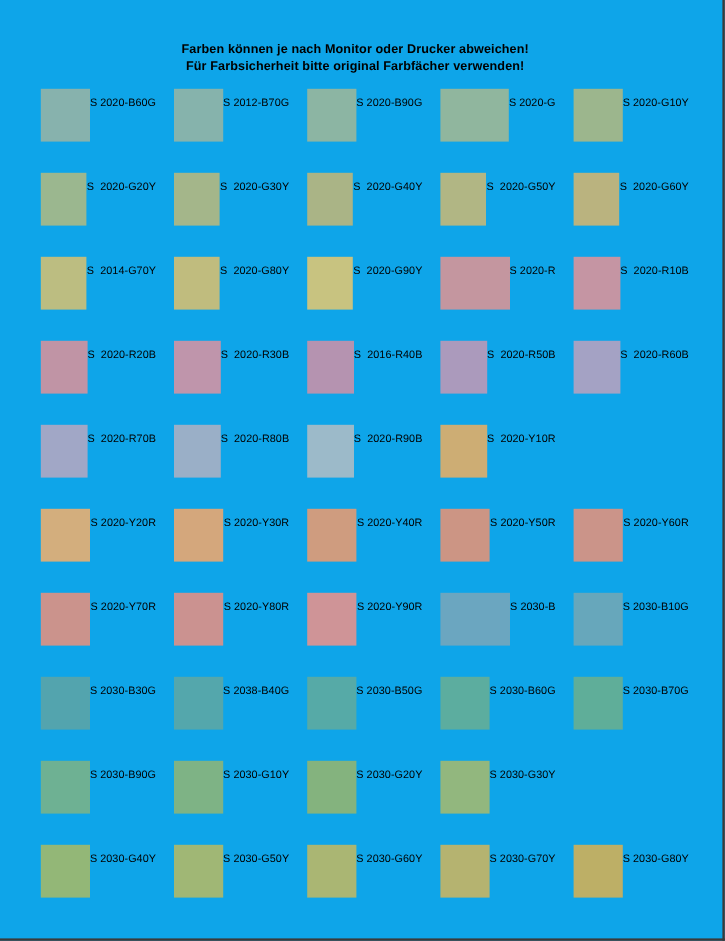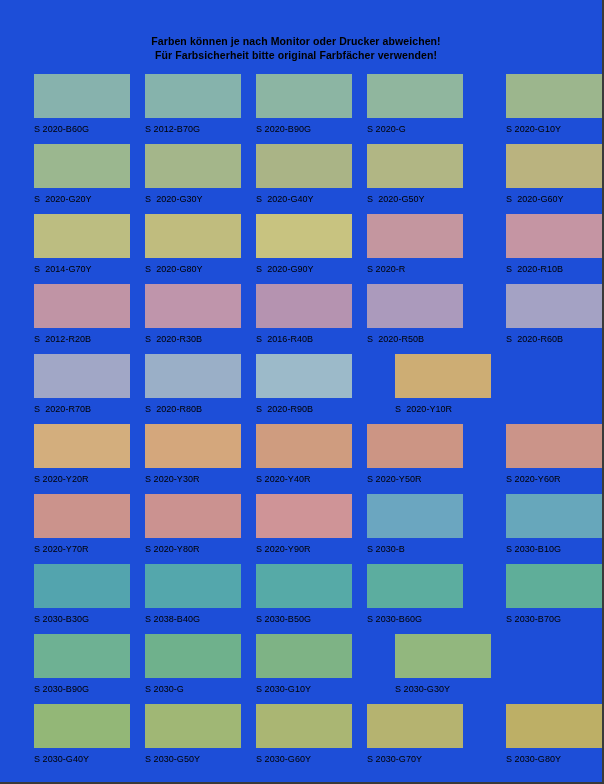--- a/index.html
+++ b/index.html
@@ -14,21 +14,21 @@
     font-family: "Liberation Sans", sans-serif;
     position: relative;
     overflow: hidden;
   }
   .page {
     position: absolute;
     left: 0;
     top: 0;
     width: 604px;
     height: 784px;
-    background: #1d4ed8;
+    background: #0ea5e9;
     box-sizing: border-box;
     border-right: 2px solid #3a3a3a;
     border-bottom: 2px solid #3a3a3a;
   }
   .header {
     position: absolute;
     left: 0;
     top: 34px;
     width: 592px;
     text-align: center;
@@ -50,25 +50,24 @@
   .row {
     display: flex;
     width: 540px;
     height: 70px;
     margin: 0;
   }
   .cell {
     width: 96px;
     margin-right: 15px;
     display: flex;
-    flex-direction: column;
+    flex-direction: row;
   }
   .cell:last-child {
     margin-right: 0;
-    margin-left: 28px;
   }
   .swatch {
     width: 96px;
     height: 44px;
     display: block;
   }
   .swatch-label {
     font-size: 9px;
     color: #000000;
     margin-top: 6px;
@@ -150,21 +149,21 @@
           <div class="swatch-label">S 2020-R</div>
         </div>
         <div class="cell">
           <div class="swatch" style="background-color: rgb(197, 149, 163);"></div>
           <div class="swatch-label">S  2020-R10B</div>
         </div>
       </div>
       <div class="row">
         <div class="cell">
           <div class="swatch" style="background-color: rgb(192, 148, 165);"></div>
-          <div class="swatch-label">S  2012-R20B</div>
+          <div class="swatch-label">S  2020-R20B</div>
         </div>
         <div class="cell">
           <div class="swatch" style="background-color: rgb(191, 149, 171);"></div>
           <div class="swatch-label">S  2020-R30B</div>
         </div>
         <div class="cell">
           <div class="swatch" style="background-color: rgb(181, 147, 176);"></div>
           <div class="swatch-label">S  2016-R40B</div>
         </div>
         <div class="cell">
@@ -259,28 +258,28 @@
           <div class="swatch" style="background-color: rgb(95, 174, 153);"></div>
           <div class="swatch-label">S 2030-B70G</div>
         </div>
       </div>
       <div class="row">
         <div class="cell">
           <div class="swatch" style="background-color: rgb(110, 177, 147);"></div>
           <div class="swatch-label">S 2030-B90G</div>
         </div>
         <div class="cell">
-          <div class="swatch" style="background-color: rgb(111, 177, 140);"></div>
-          <div class="swatch-label">S 2030-G</div>
-        </div>
-        <div class="cell">
           <div class="swatch" style="background-color: rgb(126, 179, 133);"></div>
           <div class="swatch-label">S 2030-G10Y</div>
         </div>
         <div class="cell">
+          <div class="swatch" style="background-color: rgb(132, 179, 126);"></div>
+          <div class="swatch-label">S 2030-G20Y</div>
+        </div>
+        <div class="cell">
           <div class="swatch" style="background-color: rgb(146, 183, 126);"></div>
           <div class="swatch-label">S 2030-G30Y</div>
         </div>
       </div>
       <div class="row">
         <div class="cell">
           <div class="swatch" style="background-color: rgb(147, 183, 119);"></div>
           <div class="swatch-label">S 2030-G40Y</div>
         </div>
         <div class="cell">

